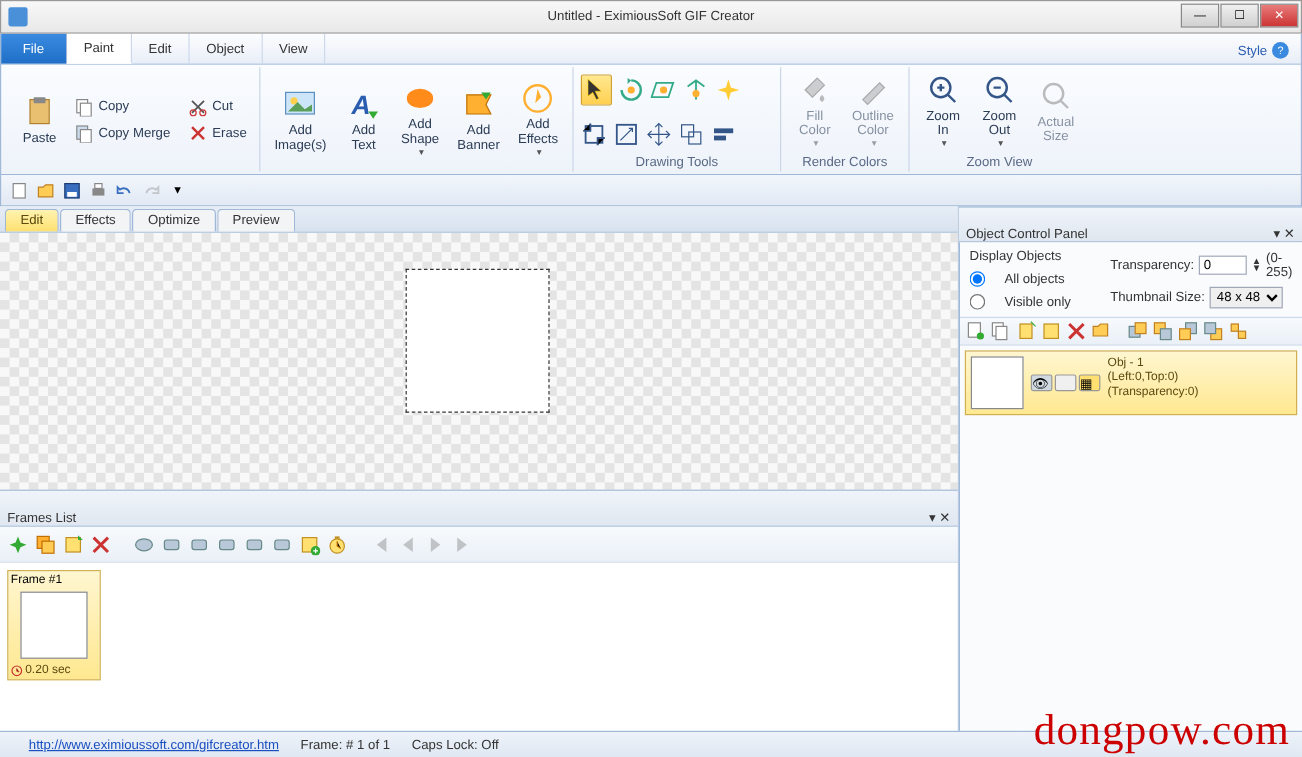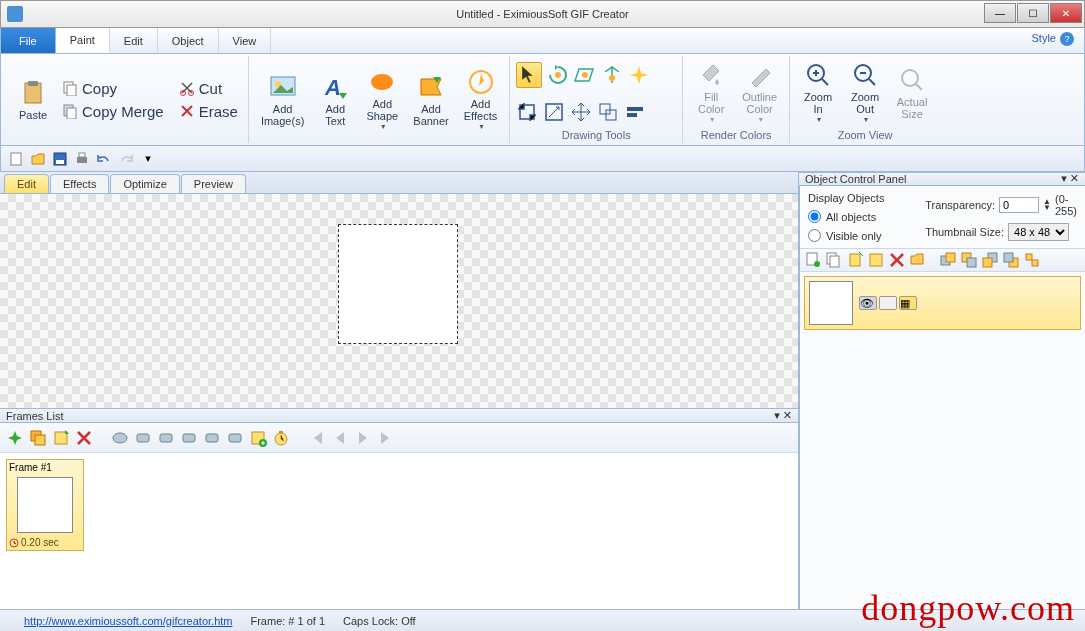--- a/index.html
+++ b/index.html
@@ -7,55 +7,55 @@
 .titlebar { height: 28px; background: linear-gradient(#f8f8f8,#e8e8e8); display: flex; align-items: center; border: 1px solid #999; position: relative; }
 .titlebar .icon { width: 16px; height: 16px; margin: 0 6px; background: #4a90d9; border-radius: 2px; }
 .titlebar .title { position: absolute; width: 100%; text-align: center; color: #333; }
 .winbtns { position: absolute; right: 2px; top: 2px; display: flex; }
 .winbtn { width: 32px; height: 20px; border: 1px solid #888; background: linear-gradient(#f0f0f0,#d0d0d0); margin-left: 1px; display: flex; align-items: center; justify-content: center; font-size: 10px; }
 .winbtn.close { background: linear-gradient(#e97c7c,#cc3333); color: #fff; }
 .menubar { height: 26px; background: linear-gradient(#fdfdff,#e8eef7); border: 1px solid #a0b8d8; border-top: none; display: flex; align-items: stretch; }
 .menubar .filebtn { background: linear-gradient(#3a8be0,#1f6fc8); color: #fff; padding: 4px 18px; border-right: 1px solid #a0b8d8; display: flex; align-items: center; text-align: center; }
 .menubar .tab { padding: 4px 14px; border-right: 1px solid #cdd9ea; display: flex; align-items: center; color: #333; cursor: default; }
 .menubar .tab.active { background: #fff; border-bottom: 1px solid #fff; }
-.menubar .stylebtn { margin-left: auto; padding: 4px 10px; color: #2a5db0; display: flex; align-items: flex-start; gap: 4px; }
+.menubar .stylebtn { margin-left: auto; padding: 4px 10px; color: #2a5db0; display: flex; align-items: flex-end; gap: 4px; }
 .ribbon { height: 92px; background: linear-gradient(#fafcff,#eef3fa); border: 1px solid #a0b8d8; border-top: none; display: flex; padding: 2px 4px; }
 .group { display: flex; flex-direction: column; padding: 2px 6px; border-right: 1px solid #ccd6e6; }
 .group-body { flex: 1; display: flex; align-items: center; gap: 3px; }
 .group-label { text-align: center; color: #5a6a86; font-size: 11px; padding-top: 2px; }
 .bigbtn { display: flex; flex-direction: column; align-items: center; padding: 2px 6px; cursor: default; min-width: 44px; }
 .bigbtn .ic { width: 28px; height: 28px; margin-bottom: 2px; }
 .bigbtn .lbl { font-size: 11px; color: #2b3c55; text-align: center; line-height: 12px; white-space: pre; }
 .smallcol { display: flex; flex-direction: column; gap: 2px; }
-.smallbtn { display: flex; align-items: center; gap: 4px; padding: 2px 4px; font-size: 15px; color: #2b3c55; }
+.smallbtn { display: flex; align-items: center; gap: 4px; padding: 2px 4px; font-size: 11px; color: #2b3c55; }
 .smallbtn .ic { width: 16px; height: 16px; }
 .sep { width: 1px; background: #ccd6e6; margin: 4px 0; }
 .qat { height: 26px; background: linear-gradient(#f2f6fc,#e2e9f3); border: 1px solid #a0b8d8; border-top: none; display: flex; align-items: center; padding: 0 6px; gap: 4px; }
 .qatbtn { width: 18px; height: 18px; display: flex; align-items: center; justify-content: center; }
 .main { position: absolute; top: 172px; left: 0; right: 0; bottom: 22px; display: flex; }
 .leftpane { flex: 1; display: flex; flex-direction: column; border-right: 1px solid #a0b8d8; }
 .doctabs { height: 22px; background: linear-gradient(#e6edf6,#d8e2ef); border-bottom: 1px solid #a0b8d8; display: flex; align-items: flex-end; padding-left: 4px; }
 .doctab { padding: 3px 12px; border: 1px solid #a0b8d8; border-bottom: none; background: #f3f4f6; margin-right: 1px; border-radius: 4px 4px 0 0; font-size: 11px; color: #333; }
 .doctab.active { background: linear-gradient(#fff3b0,#ffe070); color: #5a4a10; }
 .canvas { flex: 1; background-image: repeating-conic-gradient(#e4e4e4 0 25%, #f8f8f8 0 50%); background-size: 16px 16px; position: relative; border-bottom: 1px solid #a0b8d8; overflow: hidden; }
 .canvas-rect { position: absolute; left: 338px; top: 30px; width: 120px; height: 120px; background: #fff; border: 1px dashed #333; }
 .frames { height: 200px; display: flex; flex-direction: column; }
-.panel-hdr { height: 14px; background: linear-gradient(#f0f4fa,#e0e7f0); border-bottom: 1px solid #a0b8d8; display: flex; align-items: flex-end; padding: 0 6px; font-size: 11px; color: #333; gap: 12px; }
+.panel-hdr { height: 30px; background: linear-gradient(#f0f4fa,#e0e7f0); border-bottom: 1px solid #a0b8d8; display: flex; align-items: flex-end; padding: 0 6px; font-size: 11px; color: #333; gap: 12px; }
 .panel-hdr .pbtns { margin-left: auto; display: flex; gap: 3px; }
 .frames-tb { height: 30px; background: linear-gradient(#f7fafd,#eaf0f7); border-bottom: 1px solid #cdd9ea; display: flex; align-items: center; padding: 0 6px; gap: 5px; }
 .tbic { width: 18px; height: 18px; }
 .frames-body { flex: 1; padding: 6px; background: #fff; }
 .frame-thumb { width: 78px; border: 1px solid #d0b050; background: linear-gradient(#fff6d0,#ffe890); padding: 2px; display: flex; flex-direction: column; gap: 2px; font-size: 10px; }
 .frame-thumb .preview { width: 56px; height: 56px; background: #fff; border: 1px solid #888; margin: 2px auto; }
 .frame-thumb .time { display: flex; align-items: center; gap: 2px; color: #5a4a10; }
 .rightpane { width: 286px; display: flex; flex-direction: column; }
 .ocp-body { flex: 1; background: #fafbfc; border-left: 1px solid #a0b8d8; display: flex; flex-direction: column; }
 .ocp-opts { padding: 6px 8px; font-size: 11px; color: #333; display: flex; gap: 10px; }
 .ocp-opts .col { flex: 1; display: flex; flex-direction: column; gap: 6px; justify-content: center; }
-.ocp-opts label { display: flex; align-items: center; gap: 5px; }
+.ocp-opts label { display: flex; align-items: center; gap: 16px; }
 .ocp-opts .row { display: flex; align-items: center; gap: 4px; }
 .ocp-opts input[type=text] { width: 40px; font-size: 11px; padding: 1px 3px; border: 1px solid #a0a8b8; }
 .ocp-opts select { font-size: 11px; padding: 1px; border: 1px solid #a0a8b8; }
 .ocp-tb { height: 24px; background: linear-gradient(#f7fafd,#eaf0f7); border-top: 1px solid #cdd9ea; border-bottom: 1px solid #cdd9ea; display: flex; align-items: center; padding: 0 4px; gap: 3px; }
 .ocp-list { padding: 4px; }
 .obj-item { display: flex; border: 1px solid #d0b050; background: linear-gradient(#fff6d0,#ffe890); padding: 4px; gap: 6px; }
 .obj-item .thumb { width: 44px; height: 44px; background: #fff; border: 1px solid #888; }
 .obj-item .togs { display: flex; gap: 2px; align-items: center; }
 .obj-item .togs span { width: 18px; height: 14px; border: 1px solid #999; background: #f0f0f0; border-radius: 2px; }
 .obj-item .info { font-size: 10px; color: #5a4a10; line-height: 12px; }
@@ -495,20 +495,25 @@
       <div class="ocp-list">
         <div class="obj-item">
           <div class="thumb"></div>
           <div style="display:flex;flex-direction:column;gap:3px;justify-content:center">
             <div class="togs">
               <span style="background:#d0d8e0">👁</span>
               <span></span>
               <span style="background:#ffe070">▦</span>
             </div>
           </div>
+          <div class="info">
+            <div>Obj - 1</div>
+            <div>(Left:0,Top:0)</div>
+            <div>(Transparency:0)</div>
+          </div>
         </div>
       </div>
     </div>
   </div>
 </div>
 
 <div class="statusbar">
   <a>http://www.eximioussoft.com/gifcreator.htm</a>
   <span>Frame: # 1 of 1</span>
   <span>Caps Lock: Off</span>

